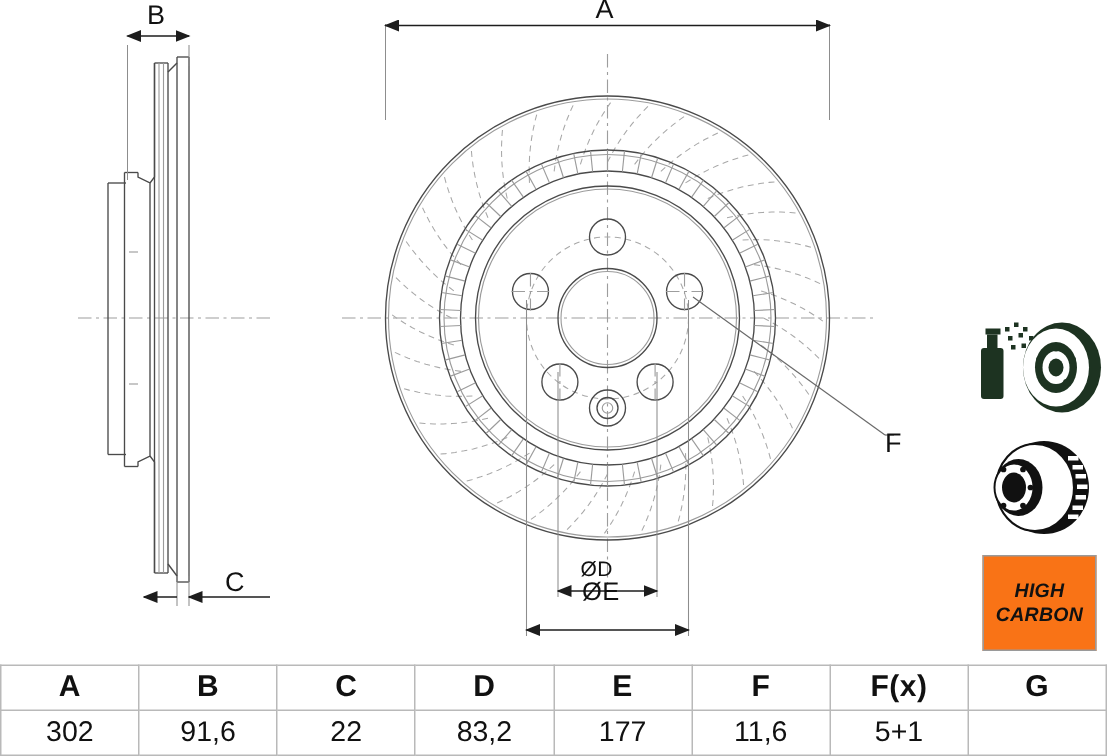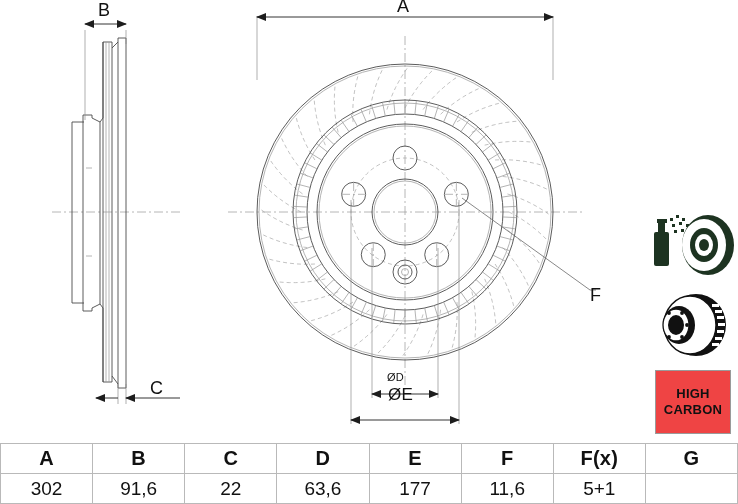--- a/index.html
+++ b/index.html
@@ -52,23 +52,24 @@
 
   
   #icon-column{
     position:absolute;left:648px;top:212px;width:88px;height:218px;
   }
   .icon-box{position:relative;}
   #icon-coated{position:absolute;left:0px;top:0px;width:88px;height:66px;}
   #icon-vented{position:absolute;left:4px;top:80px;width:82px;height:66px;}
   #badge-high-carbon{
     position:absolute;left:7px;top:158px;width:74px;height:62px;
-    border:1px solid #9a9a9a;background:#ef4444;
+    border:1px solid #9a9a9a;background:#f97316;
     display:flex;flex-direction:column;align-items:center;justify-content:center;
     gap:1px;
+    font-style:italic;
   }
   #badge-high-carbon .bl{
     font-weight:bold;font-size:13px;letter-spacing:.2px;color:#111;line-height:1.12;
   }
 
   
   .outline{fill:none;stroke:#4a4a4a;stroke-width:.9;}
   .outline-lt{fill:none;stroke:#9b9b9b;stroke-width:.75;}
   .hidden-ln{fill:none;stroke:#a8a8a8;stroke-width:.7;stroke-dasharray:4 3;}
   .center-ln{fill:none;stroke:#9d9d9d;stroke-width:.75;stroke-dasharray:9 3 2 3;}
@@ -326,21 +327,21 @@
       <line class="dimline" x1="351" y1="420" x2="459" y2="420" marker-start="url(#arrL)" marker-end="url(#arrR)"></line>
     </g>
   </svg>
 
   <div class="dim-label" style="left:397px;top:-3px;font-size:18px;">A</div>
 
   <div class="dim-label" style="left:98px;top:1px;font-size:18px;">B</div>
 
   <div class="dim-label" style="left:150px;top:379px;font-size:18px;">C</div>
 
-  <div class="dim-label" style="left:387px;top:372px;font-size:11px;">ØD</div>
+  <div class="dim-label" style="left:387px;top:372px;font-size:14px;">ØD</div>
 
   <div class="dim-label" style="left:388px;top:386px;font-size:17px;">ØE</div>
 
   <div class="dim-label" style="left:590px;top:286px;font-size:18px;">F</div>
 
   <div id="icon-column">
 
     <svg id="icon-coated" class="icon-box" viewBox="0 0 88 66">
 
       <rect x="6" y="20" width="15" height="34" rx="2" fill="#1d3321"></rect>
@@ -418,21 +419,21 @@
         <td>D</td>
         <td>E</td>
         <td>F</td>
         <td>F(x)</td>
         <td>G</td>
       </tr>
       <tr class="val">
         <td>302</td>
         <td>91,6</td>
         <td>22</td>
-        <td>63,6</td>
+        <td>83,2</td>
         <td>177</td>
         <td>11,6</td>
         <td>5+1</td>
         <td></td>
       </tr>
     </tbody>
   </table>
 
 </div>
 

